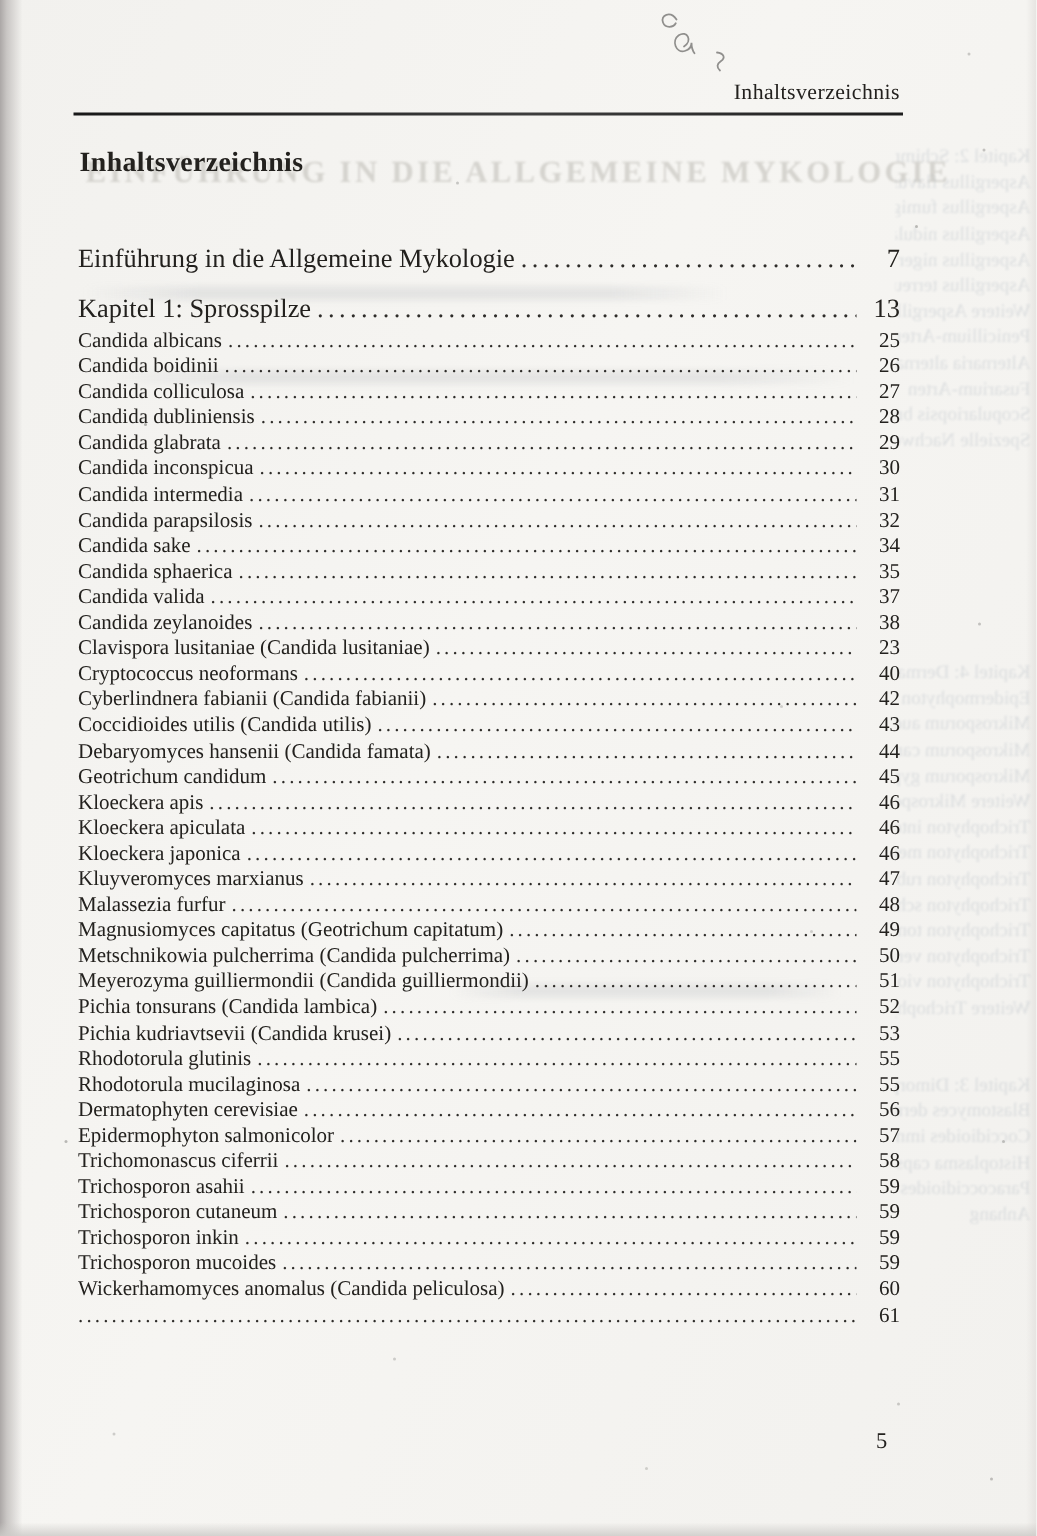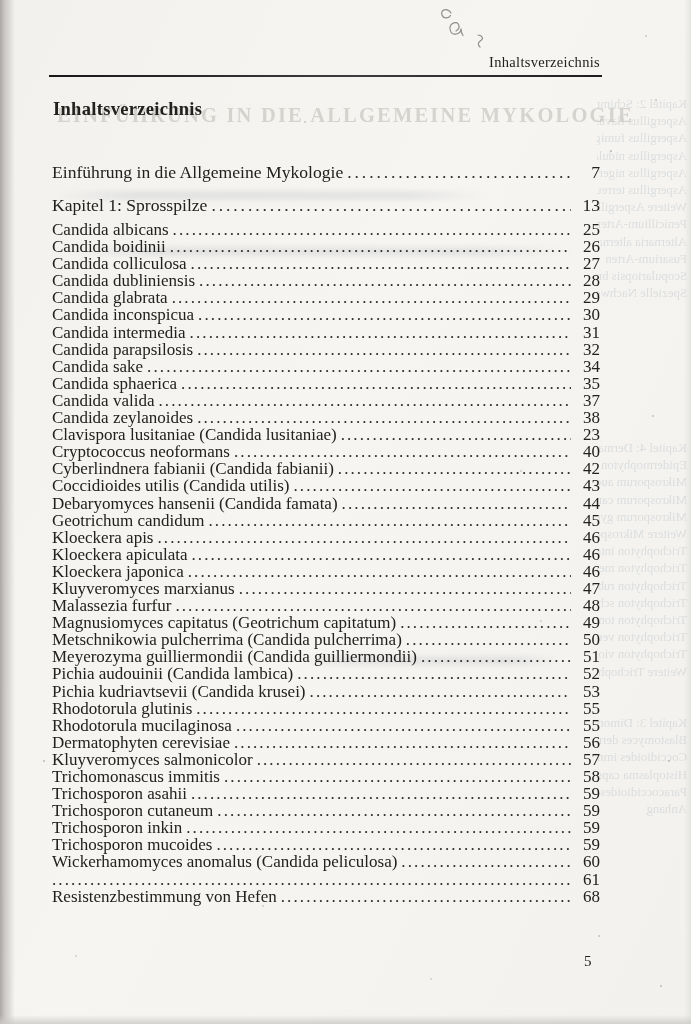--- a/index.html
+++ b/index.html
@@ -33,21 +33,21 @@
     font-size:12.8px;line-height:17.2px;z-index:0;}
   .ghost-group div{white-space:nowrap;}
   
   .smudge{position:absolute;height:9px;filter:blur(2.2px);z-index:0;
     background:linear-gradient(90deg,rgba(152,158,166,0) 0%,rgba(148,154,163,.17) 18%,rgba(148,154,163,.17) 82%,rgba(152,158,166,0) 100%);}
   
   .toc{position:absolute;left:52px;width:548px;top:164px;z-index:3;}
   .row{display:flex;align-items:baseline;line-height:1;}
   .row.big{height:24px;font-size:17.6px;}
   .row.big:first-child{margin-bottom:9px;}
-  .row.small{height:17.1px;font-size:17px;}
+  .row.small{height:17.1px;font-size:14px;}
   .label{white-space:nowrap;padding-right:4px;}
   .dots{flex:1;overflow:hidden;white-space:nowrap;color:#2e2c29;}
   .dots::before{content:"........................................................................................................................................................................................................................................................";letter-spacing:2.1px;}
   .big .dots::before{letter-spacing:2.9px;}
   .pg{min-width:25px;text-align:right;white-space:nowrap;padding-left:4px;}
   .page-num{position:absolute;top:953px;left:584px;font-size:15px;z-index:3;}
   
   .pen-marks{position:absolute;left:420px;top:4px;z-index:3;}
   
   .specks{position:absolute;top:0;left:0;width:2px;height:2px;border-radius:50%;background:transparent;z-index:2;
@@ -264,21 +264,21 @@
     <span class="label">Metschnikowia pulcherrima (Candida pulcherrima)</span>
     <span class="dots"></span>
     <span class="pg">50</span>
   </div>
       <div class="row small">
     <span class="label">Meyerozyma guilliermondii (Candida guilliermondii)</span>
     <span class="dots"></span>
     <span class="pg">51</span>
   </div>
       <div class="row small">
-    <span class="label">Pichia audouinii (Candida lambica)</span>
+    <span class="label">Pichia tonsurans (Candida lambica)</span>
     <span class="dots"></span>
     <span class="pg">52</span>
   </div>
       <div class="row small">
     <span class="label">Pichia kudriavtsevii (Candida krusei)</span>
     <span class="dots"></span>
     <span class="pg">53</span>
   </div>
       <div class="row small">
     <span class="label">Rhodotorula glutinis</span>
@@ -289,26 +289,26 @@
     <span class="label">Rhodotorula mucilaginosa</span>
     <span class="dots"></span>
     <span class="pg">55</span>
   </div>
       <div class="row small">
     <span class="label">Dermatophyten cerevisiae</span>
     <span class="dots"></span>
     <span class="pg">56</span>
   </div>
       <div class="row small">
-    <span class="label">Kluyveromyces salmonicolor</span>
+    <span class="label">Epidermophyton salmonicolor</span>
     <span class="dots"></span>
     <span class="pg">57</span>
   </div>
       <div class="row small">
-    <span class="label">Trichomonascus immitis</span>
+    <span class="label">Trichomonascus ciferrii</span>
     <span class="dots"></span>
     <span class="pg">58</span>
   </div>
       <div class="row small">
     <span class="label">Trichosporon asahii</span>
     <span class="dots"></span>
     <span class="pg">59</span>
   </div>
       <div class="row small">
     <span class="label">Trichosporon cutaneum</span>
@@ -326,22 +326,17 @@
     <span class="pg">59</span>
   </div>
       <div class="row small">
     <span class="label">Wickerhamomyces anomalus (Candida peliculosa)</span>
     <span class="dots"></span>
     <span class="pg">60</span>
   </div>
       <div class="row small">
     <span class="dots"></span>
     <span class="pg">61</span>
-  </div>
-      <div class="row small">
-    <span class="label">Resistenzbestimmung von Hefen</span>
-    <span class="dots"></span>
-    <span class="pg">68</span>
   </div>
     </div>
 
   <div class="page-num">5</div>
 </div>
 
 </body></html>

